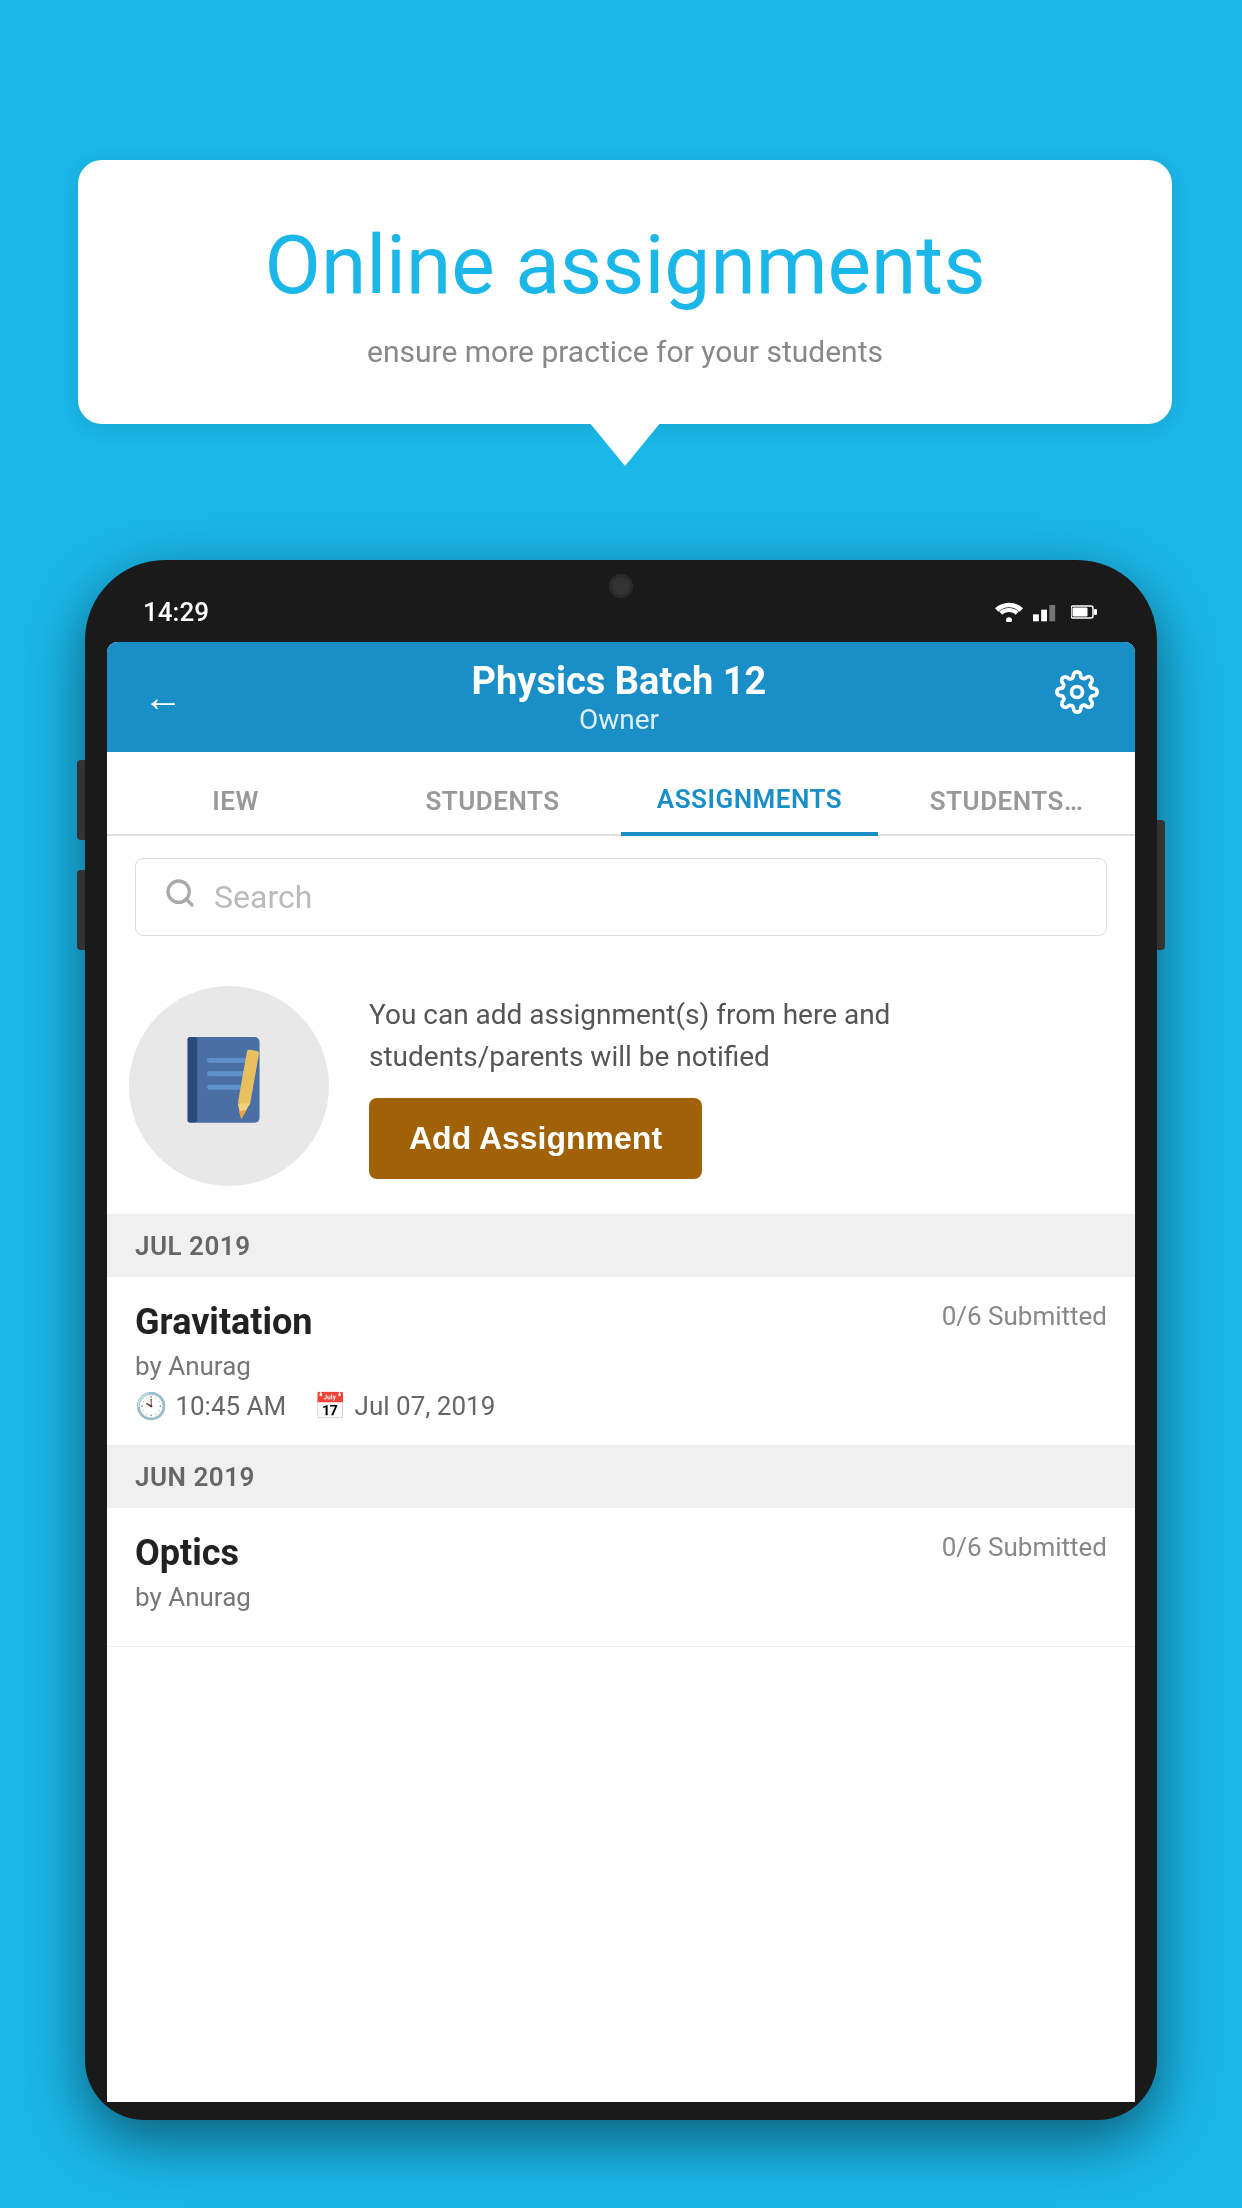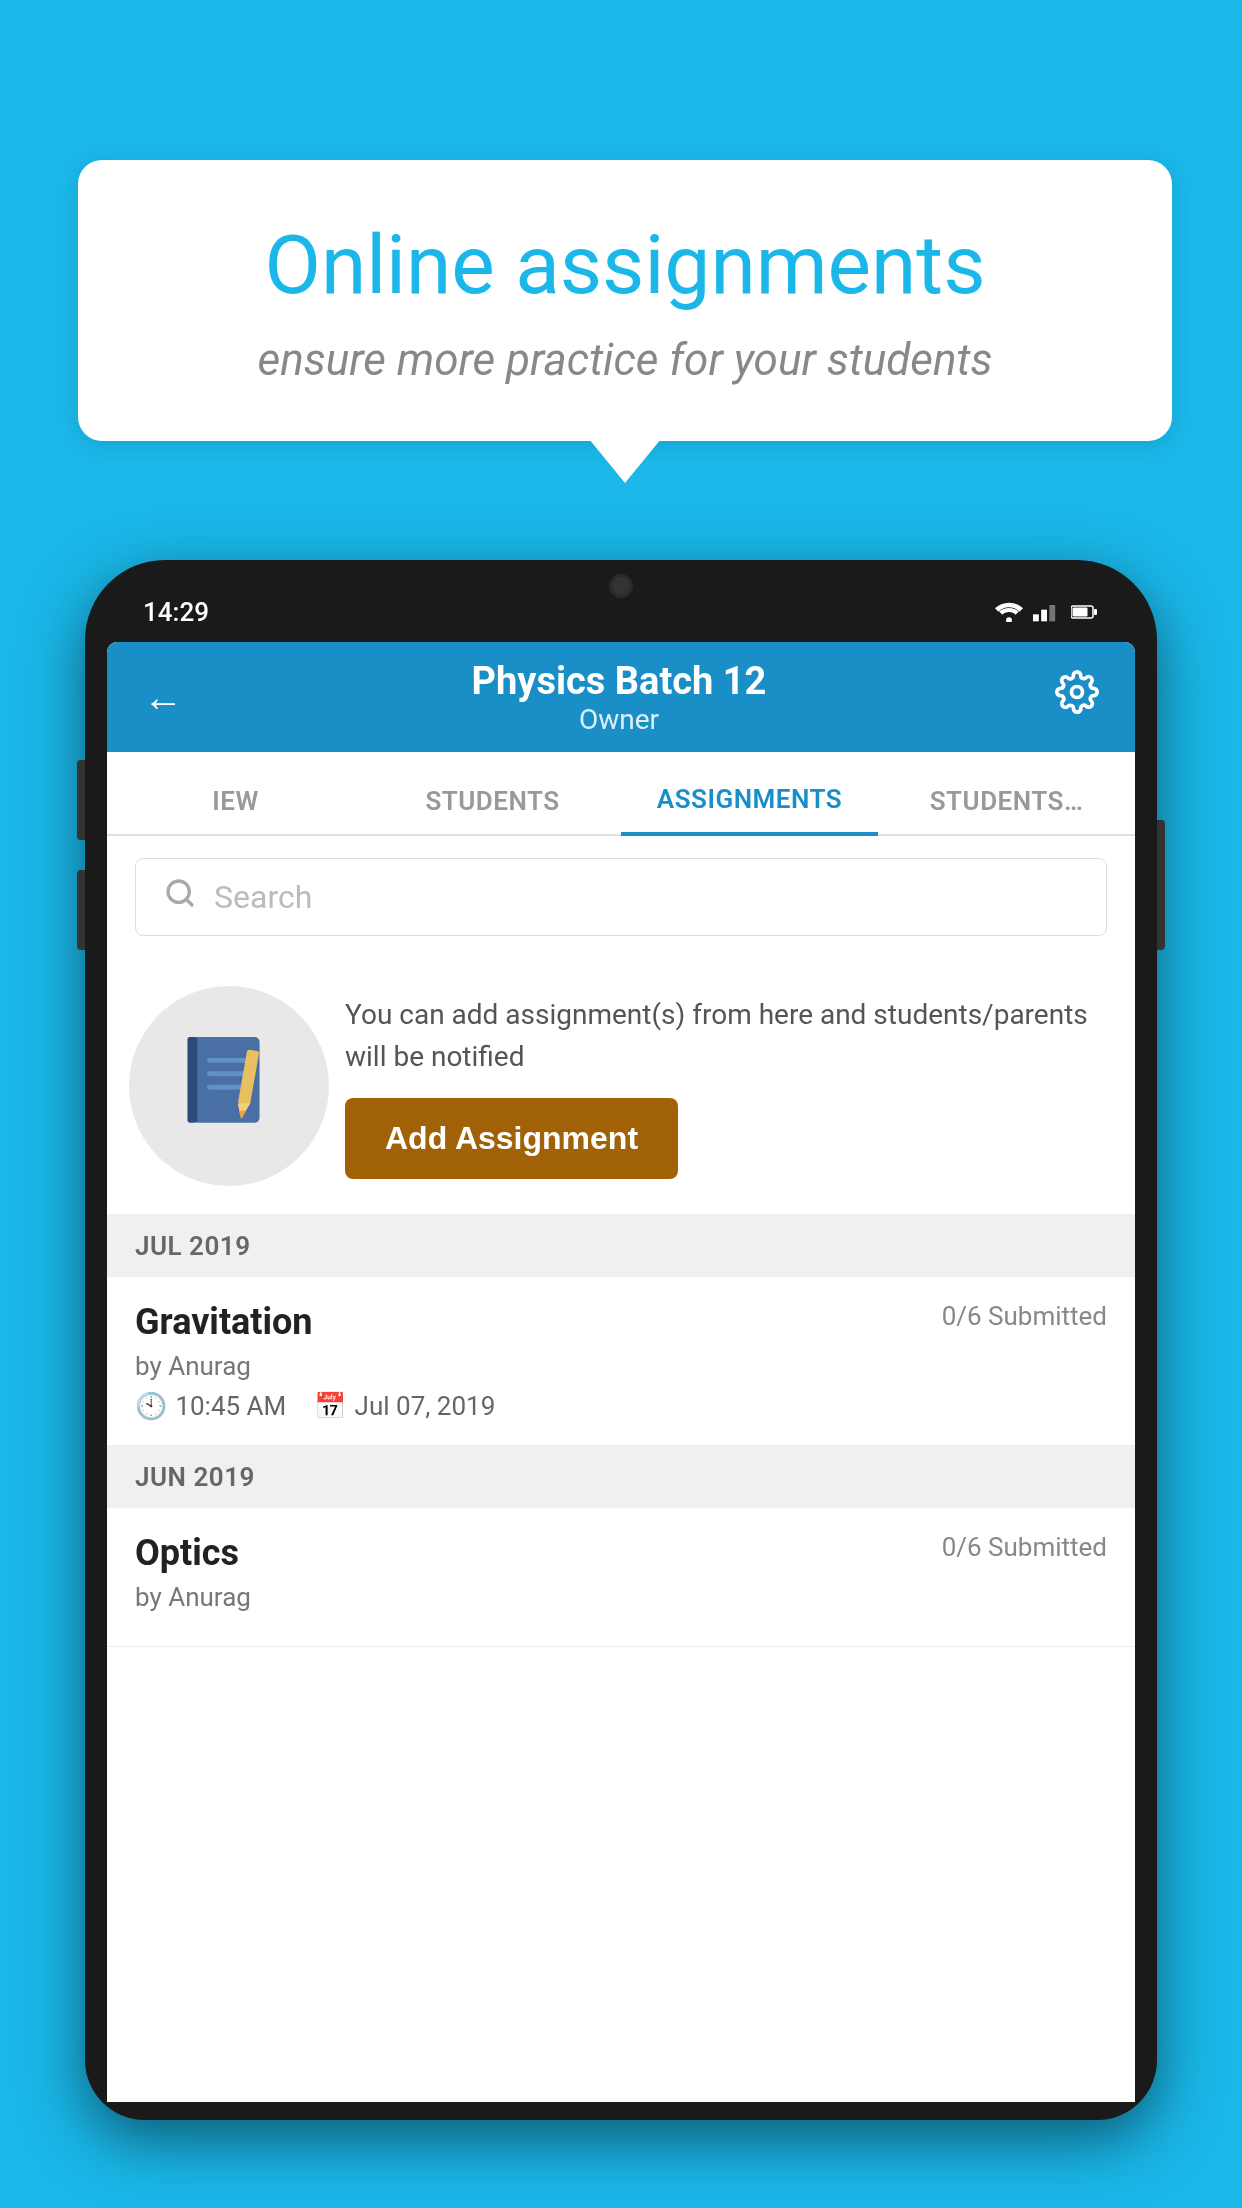--- a/index.html
+++ b/index.html
@@ -44,24 +44,23 @@
 
     .bubble-title {
       font-size: 82px;
       font-weight: 400;
       color: #1ab7e8;
       margin-bottom: 24px;
       line-height: 1.1;
     }
 
     .bubble-subtitle {
-      font-size: 44px;
+      font-size: 30px;
       color: #888;
       font-weight: 400;
-      font-style: italic;
     }
 
     
     .phone-wrapper {
       position: absolute;
       top: 560px;
       left: 85px;
       right: 85px;
       bottom: 0px;
     }
@@ -226,21 +225,21 @@
       font-size: 32px;
       color: #bbb;
     }
 
     
     .promo-section {
       display: flex;
       align-items: center;
       padding: 28px 28px 28px 22px;
       background: white;
-      gap: 16px;
+      gap: 40px;
       border-bottom: 1.5px solid #eee;
     }
 
     .promo-icon-circle {
       width: 200px;
       height: 200px;
       border-radius: 50%;
       background: #e8e8e8;
       display: flex;
       align-items: center;

